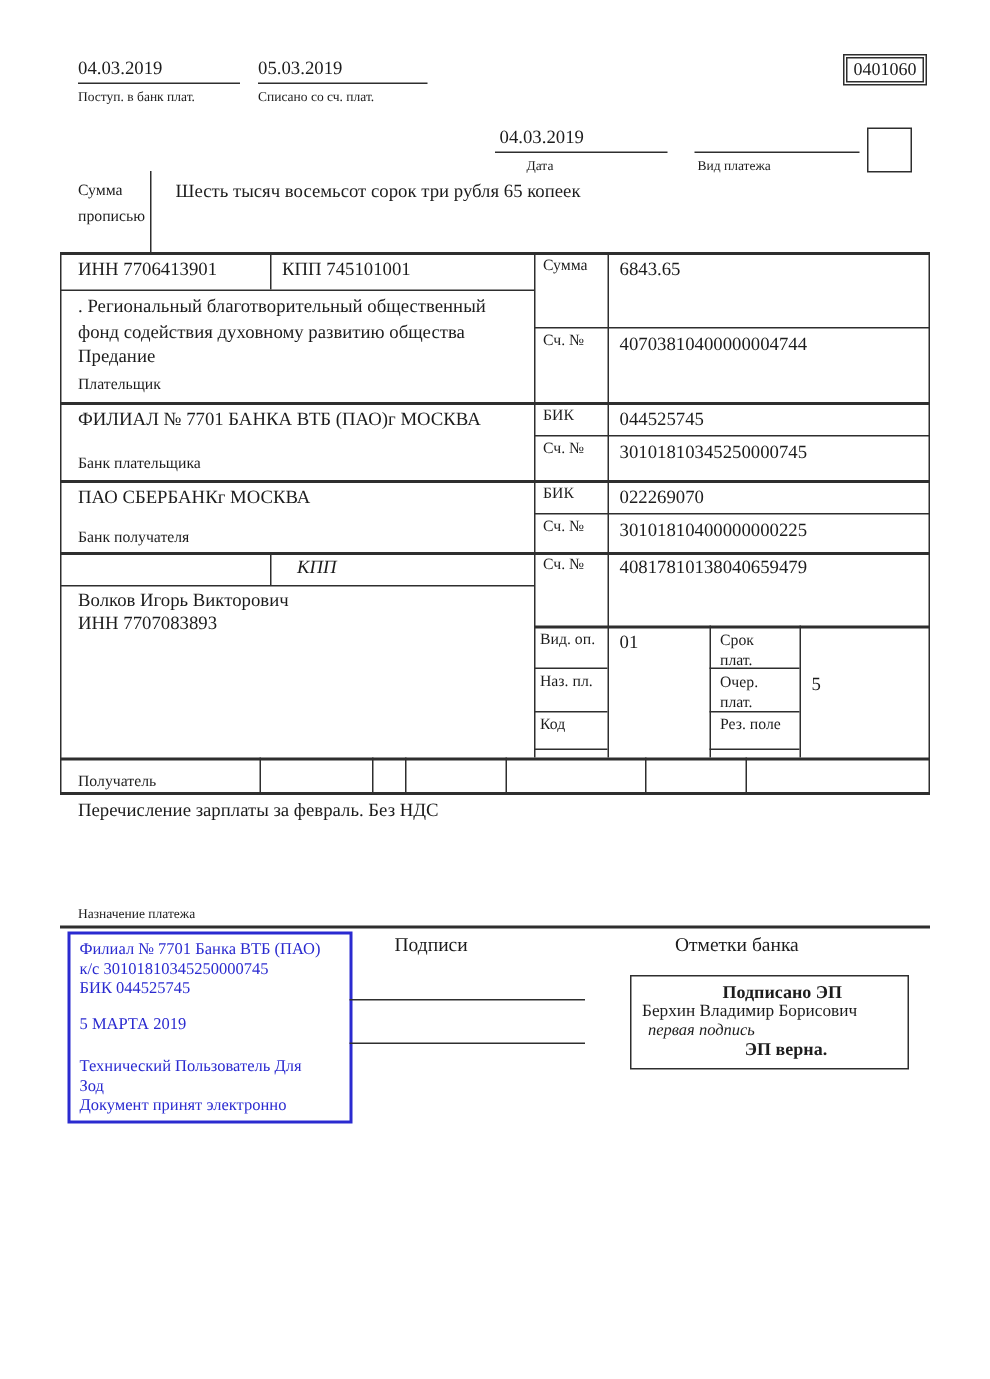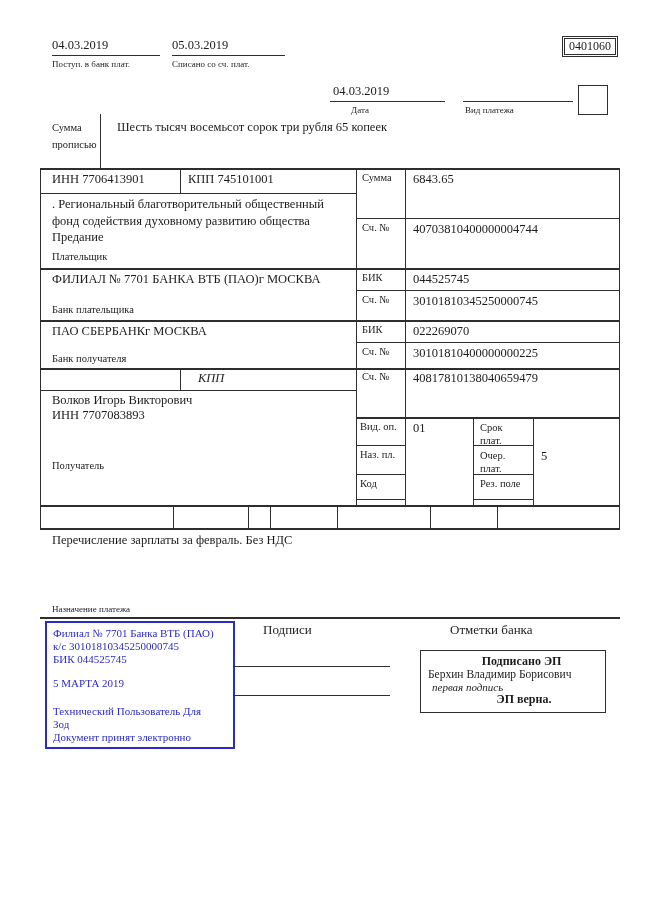--- a/index.html
+++ b/index.html
@@ -119,21 +119,21 @@
   <div class="abs t" style="left:52px;top:393px;">Волков Игорь Викторович</div>
 
   <div class="abs lbl" style="left:360px;top:421px;">Вид. оп.</div>
   <div class="abs num" style="left:413px;top:421px;">01</div>
   <div class="abs lbl wrap" style="left:480px;top:421px;width:45px;line-height:13px;">Срок плат.</div>
   <div class="abs lbl" style="left:360px;top:449px;">Наз. пл.</div>
   <div class="abs lbl wrap" style="left:480px;top:449px;width:45px;line-height:13px;">Очер. плат.</div>
   <div class="abs num" style="left:541px;top:449px;">5</div>
   <div class="abs lbl" style="left:360px;top:478px;">Код</div>
   <div class="abs lbl" style="left:480px;top:478px;">Рез. поле</div>
-  <div class="abs lbl" style="left:52px;top:460px;">Получатель</div>
+  <div class="abs lbl" style="left:52px;top:516px;">Получатель</div>
 
   <div class="abs t" style="left:52px;top:533px;">Перечисление зарплаты за февраль. Без НДС</div>
   <div class="abs small" style="left:52px;top:604px;">Назначение платежа</div>
   <div class="hline2" style="left:40px;top:617px;width:580px;"></div>
 
   <div class="bluebox" style="left:45px;top:621px;width:186px;height:124px;"></div>
   <div class="abs stamp-line" style="left:53px;top:627px;">Филиал № 7701 Банка ВТБ (ПАО)</div>
   <div class="abs stamp-line" style="left:53px;top:640px;">к/с 30101810345250000745</div>
   <div class="abs stamp-line" style="left:53px;top:653px;">БИК 044525745</div>
   <div class="abs stamp-line" style="left:53px;top:677px;">5 МАРТА 2019</div>

